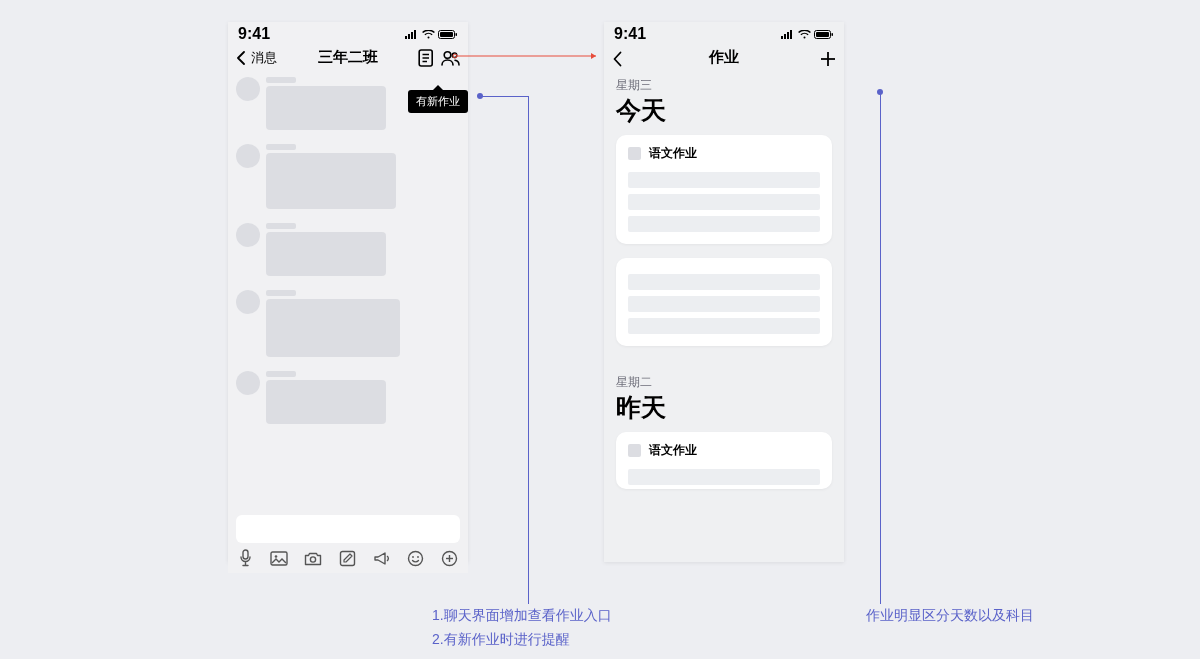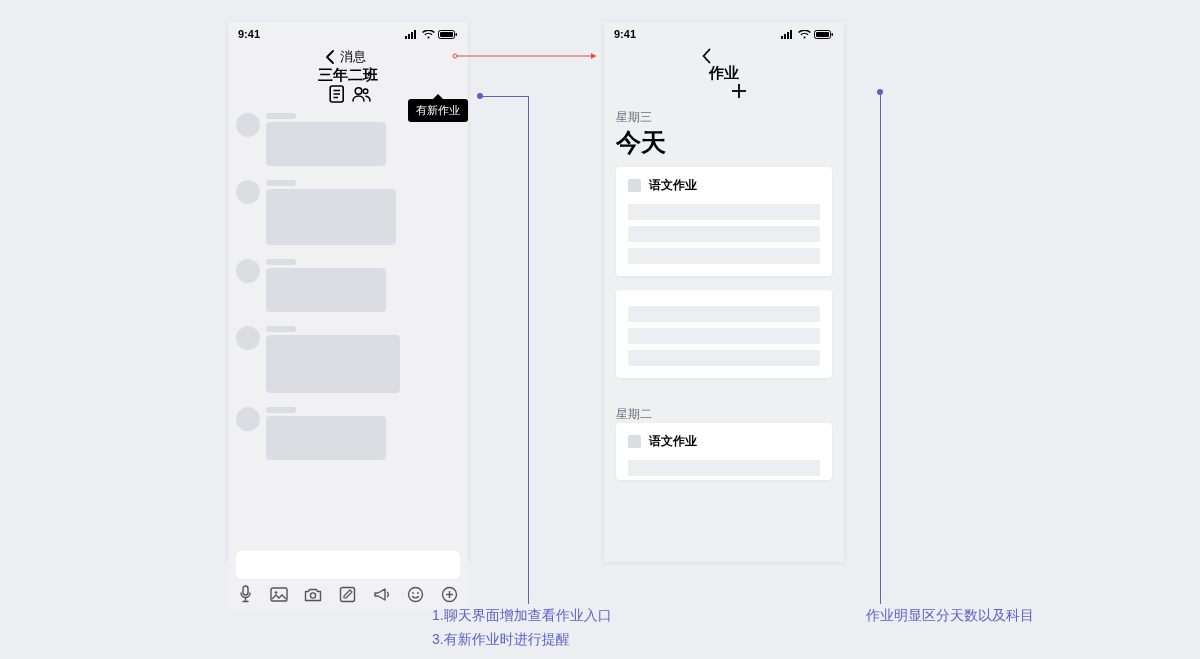--- a/index.html
+++ b/index.html
@@ -24,34 +24,33 @@
   .phone.left  { left: 228px; background:#f1f1f3; }
   .phone.right { left: 604px; background:#eff0f2; }
 
   
   .status-bar {
     height: 20px;
     padding: 4px 10px 0 10px;
     display: flex;
     justify-content: space-between;
     align-items: center;
-    font-size: 11px;
+    font-size: 16px;
     font-weight: 600;
     background: transparent;
   }
   .status-icons { display:flex; align-items:center; gap:3px; }
 
   
   .navbar {
     display: flex;
-    align-items: center;
+    align-items: flex-end;
     justify-content: space-between;
     padding: 6px 8px 4px 8px;
     background: transparent;
-    flex-direction: column;
   }
   .navbar .center-title {
     font-size: 15px;
     font-weight: 600;
     flex: 1;
     text-align: center;
   }
   .nav-left, .nav-right {
     display:flex;
     align-items:center;
@@ -85,21 +84,21 @@
   .tool-row {
     display:flex;
     justify-content:space-between;
     align-items:center;
     padding: 0 2px;
   }
 
   
   .tooltip {
     position:absolute;
-    top:77px;
+    top:68px;
     left:180px;
     background:#000;
     color:#fff;
     font-size:11px;
     padding:4px 8px;
     border-radius:3px;
     white-space:nowrap;
   }
   .tooltip::before {
     content:"";
@@ -109,21 +108,21 @@
     border-bottom-color:#000;
     border-top:none;
   }
 
   
   .hw-body { padding: 6px 12px 0 12px; height: 492px; overflow:hidden; }
   .day-label { font-size:12px; color:#6d6d79; }
   .day-title { font-size:25px; font-weight:700; margin-bottom:8px; }
   .hw-card {
     background:#ffffff;
-    border-radius:4px;
+    border-radius:10px;
     padding:10px 12px 12px 12px;
     margin-bottom:14px;
     box-shadow:0 1px 3px rgba(0,0,0,0.05);
   }
   .hw-card-header { display:flex; align-items:center; gap:8px; font-size:12px; font-weight:600; margin-bottom:10px; }
   .hw-check { width:13px; height:13px; border-radius:2px; background:#dcdde2; }
   .hw-line { height:16px; background:#eceef1; margin-top:6px; border-radius:2px; }
 
   
   .annotation {
@@ -364,20 +363,21 @@
 
       <div class="hw-card">
         <div class="hw-line"></div>
           <div class="hw-line"></div>
           <div class="hw-line"></div>
       </div>
     </div>
 
     <div style="margin-top:28px">
       <div class="day-label">星期二</div>
+      <div class="day-title">昨天</div>
 
       <div class="hw-card" style="padding-bottom:4px">
         <div class="hw-card-header">
           <span class="hw-check"></span>
           <span>语文作业</span>
         </div>
         <div class="hw-line"></div>
       </div>
     </div>
   </div>
@@ -391,17 +391,17 @@
 
 <div class="anno-dot" style="left:477px; top:93px;"></div>
 <div class="anno-line" style="left:528px; top:96px; height:508px;"></div>
 <div style="position:absolute; left:480px; top:96px; width:48px; border-top:1px solid #5a62c9;"></div>
 
 <div class="anno-dot" style="left:877px; top:89px;"></div>
 <div class="anno-line" style="left:880px; top:92px; height:512px;"></div>
 
 <div class="annotation anno-left">
   <div>1.聊天界面增加查看作业入口</div>
-  <div>3.有新作业时进行提醒</div>
+  <div>2.有新作业时进行提醒</div>
 </div>
 <div class="annotation anno-right">
   <span>作业明显区分天数以及科目</span>
 </div>
 
 </body></html>

